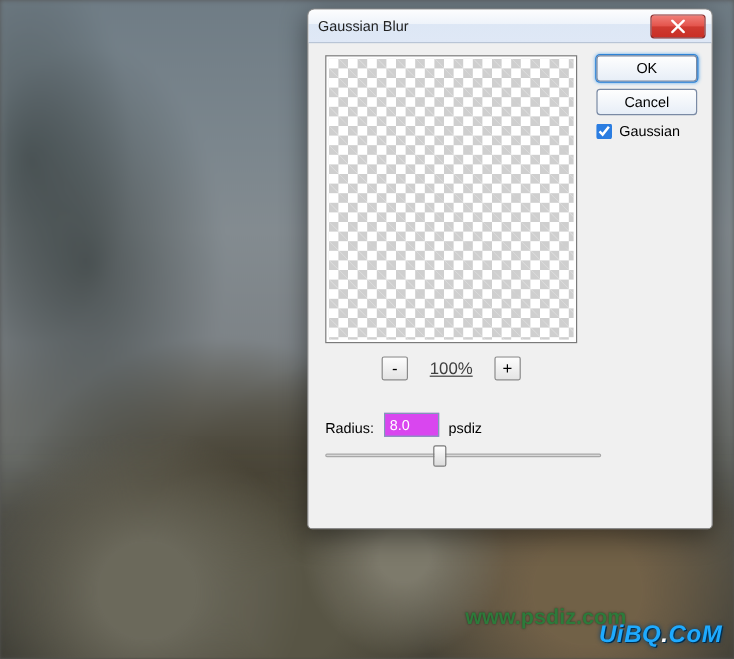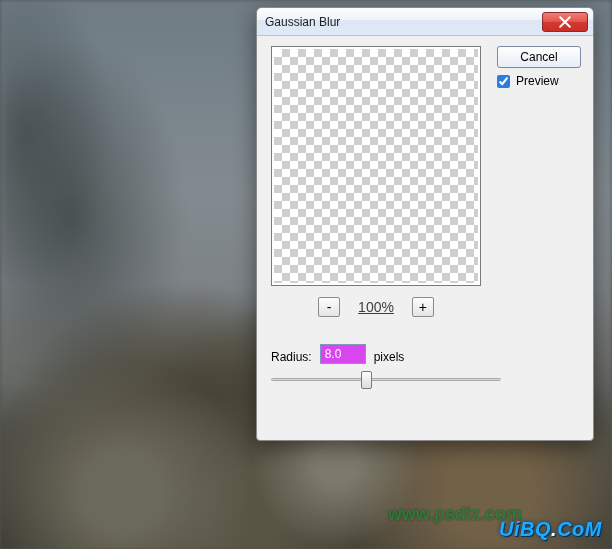--- a/index.html
+++ b/index.html
@@ -162,33 +162,36 @@
       <div class="zoom-btn">
         <span>-</span>
       </div>
       <span class="zoom-label">100%</span>
       <div class="zoom-btn">
         <span>+</span>
       </div>
     </div>
 
     <div class="side">
+      <div class="btn ok">
+        <span>OK</span>
+      </div>
       <div class="btn">
         <span>Cancel</span>
       </div>
       <label class="preview-toggle">
         <input type="checkbox" checked="" style="">
-        <span>Preview</span>
+        <span>Gaussian</span>
       </label>
     </div>
 
     <div class="radius-row">
       <span>Radius:</span>
       <input type="text" class="selected" value="8.0" style="">
-      <span>pixels</span>
+      <span>psdiz</span>
     </div>
 
     <div class="slider-wrap">
       <div class="slider-track"></div>
       <div class="slider-thumb" style="left: 89.79px;"></div>
     </div>
 
   </div>
 </div>
 

